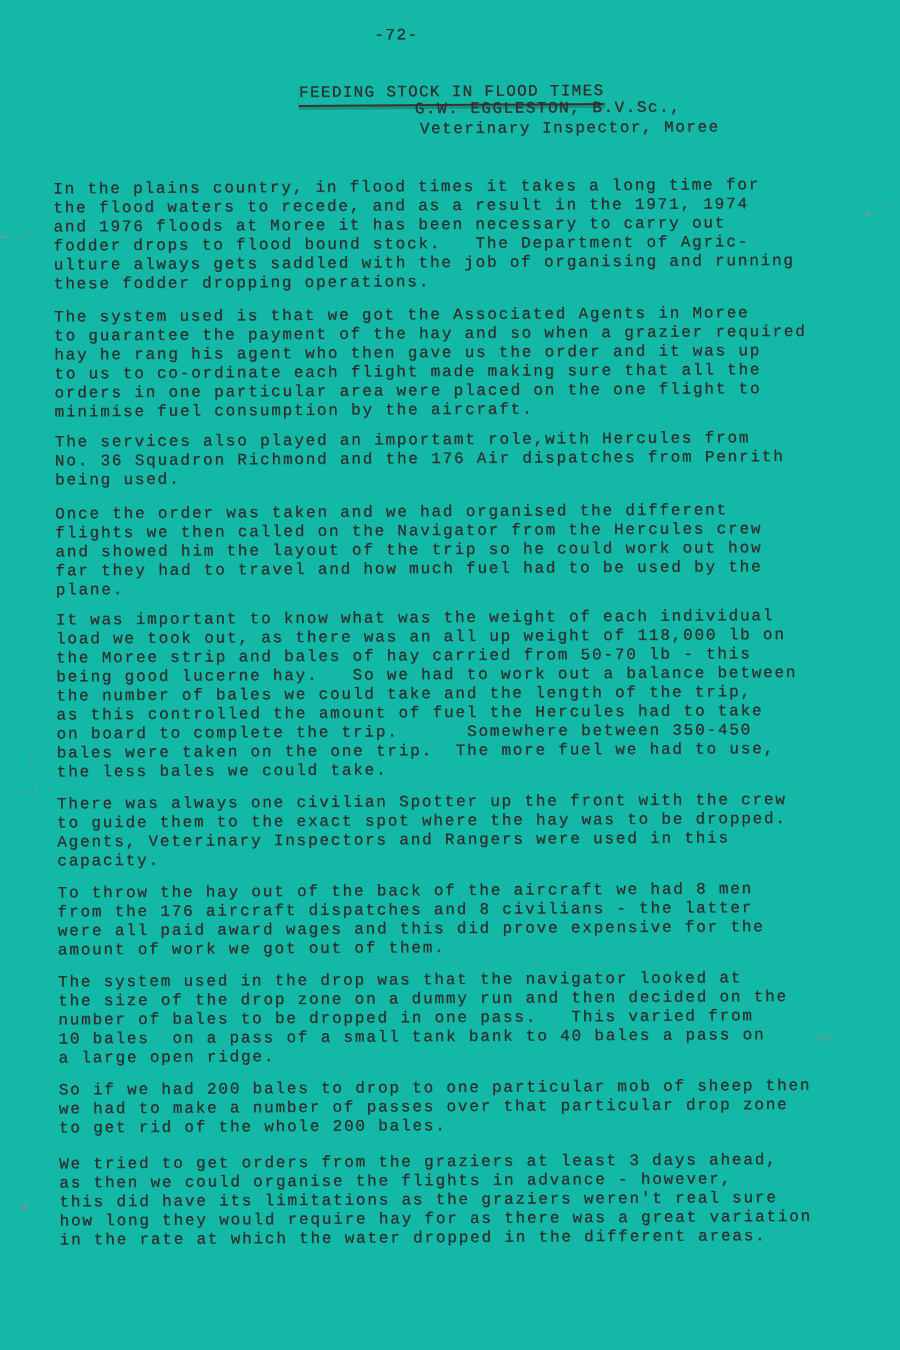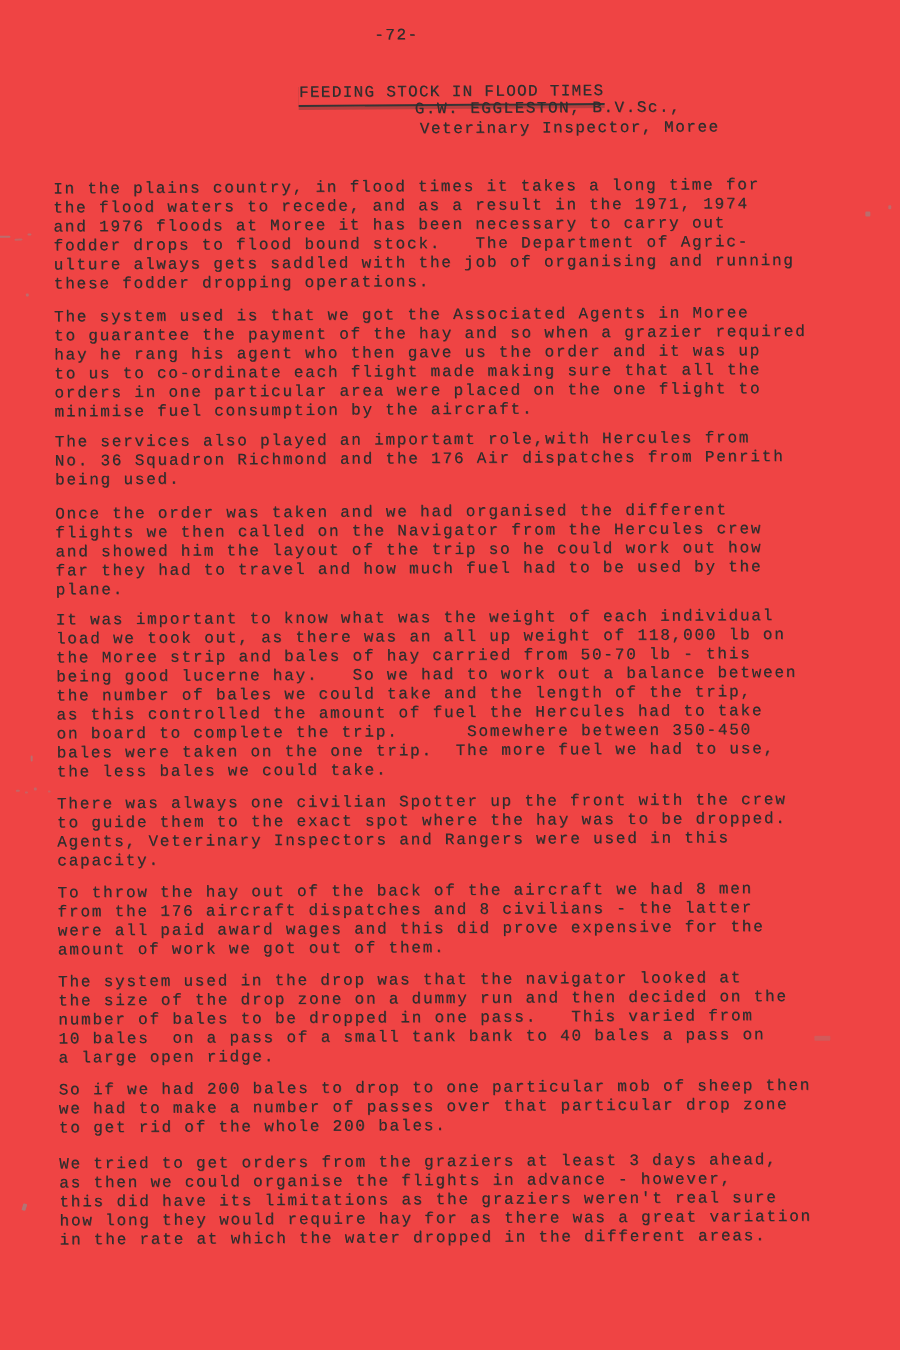--- a/index.html
+++ b/index.html
@@ -4,21 +4,21 @@
 <style>
   html, body {
     margin: 0;
     padding: 0;
     background: #e8e8e8;
   }
   .page {
     position: relative;
     width: 900px;
     height: 1350px;
-    background: #ef4444;
+    background: #14b8a6;
     overflow: hidden;
     font-family: "Liberation Mono", "DejaVu Sans Mono", monospace;
     color: #2e2e2e;
   }
   .content {
     position: absolute;
     inset: 0;
     transform: rotate(-0.35deg);
     transform-origin: 450px 650px;
   }

